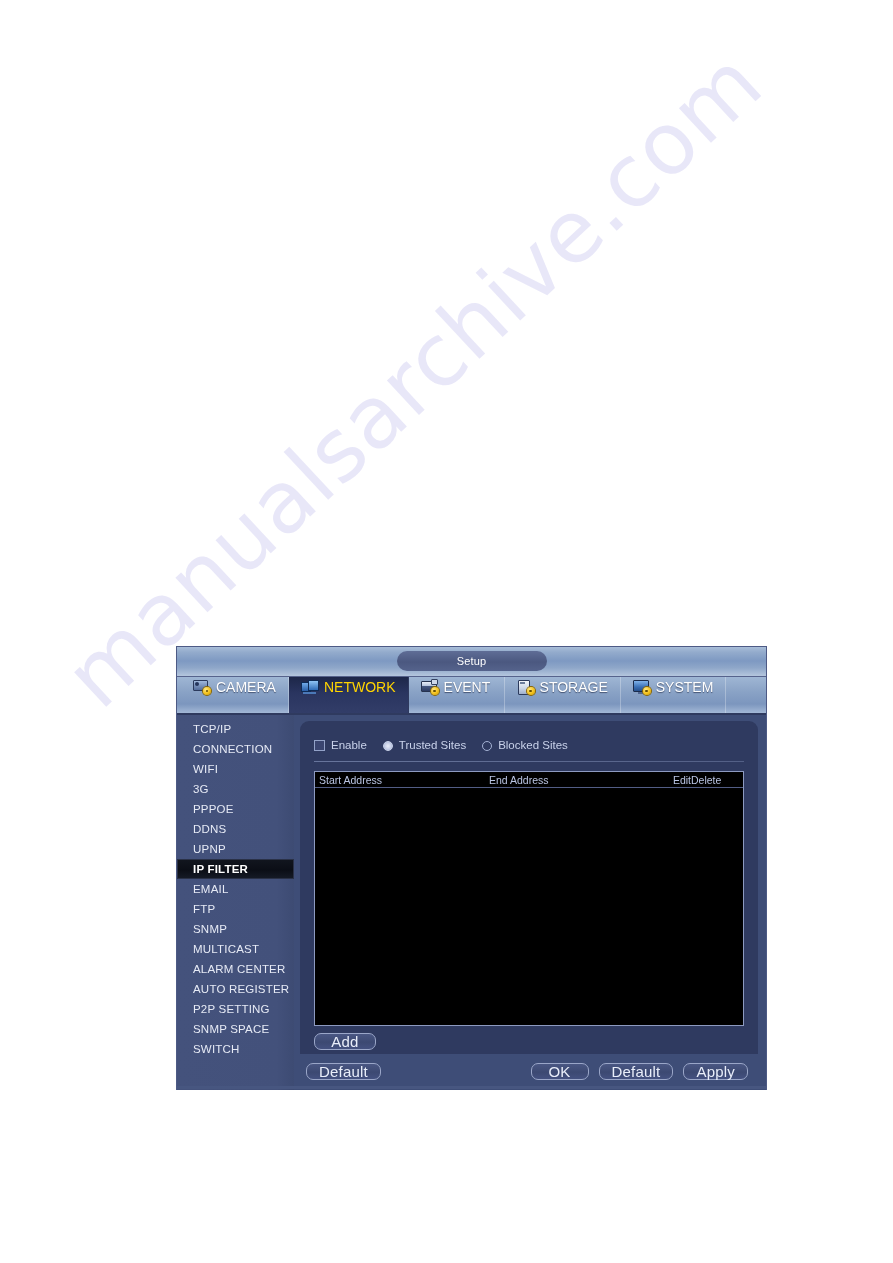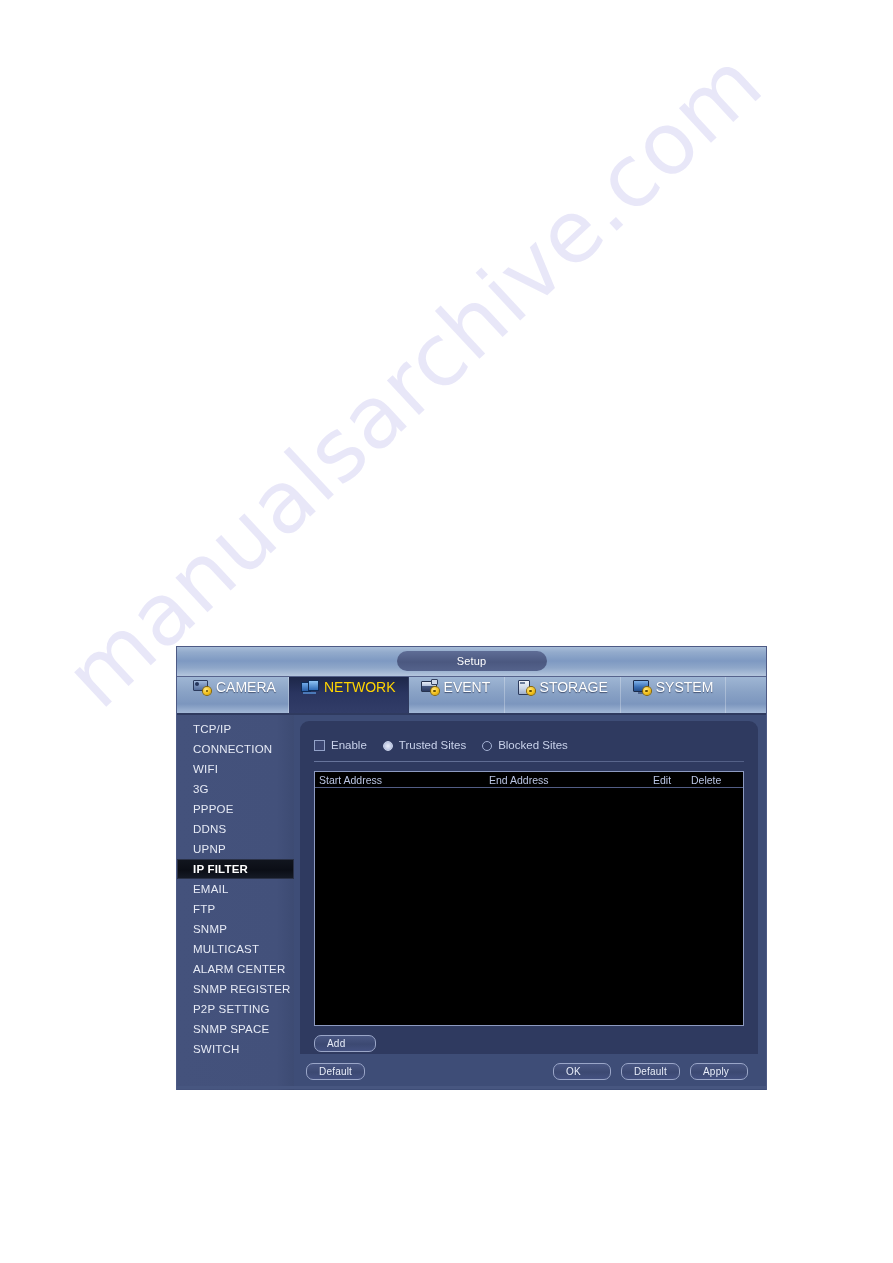--- a/index.html
+++ b/index.html
@@ -286,33 +286,34 @@
     display: flex;
     height: 15px;
     align-items: center;
     font-size: 10.5px;
     color: #b9c4e2;
     border-bottom: 1px solid #5b6party;
   }
   .thead { border-bottom: 1px solid #525d85; }
   .th-start { flex: none; width: 170px; padding-left: 4px; }
   .th-end   { flex: 1; }
-  .th-edit  { flex: none; width: 58px; text-align: center; }
+  .th-edit  { flex: none; width: 58px; text-align: right; }
   .th-del   { flex: none; width: 52px; text-align: left; }
   .tbody { height: 238px; }
 
   
   .btn {
     display: inline-block;
     box-sizing: border-box;
     height: 17px;
     line-height: 15px;
     padding: 0 12px;
     min-width: 58px;
-    font-size: 10px;
+    text-align: center;
+    font-size: 15px;
     color: #e9eefa;
     background: linear-gradient(to bottom, #4a5783 0%, #3c4972 55%, #445180 100%);
     border: 1px solid #9aa6c8;
     border-radius: 7px;
     letter-spacing: 0.2px;
   }
   .addrow { margin-top: 7px; }
   .btn-add { min-width: 62px; }
 
   
@@ -410,21 +411,21 @@
       <div class="side-item">3G</div>
       <div class="side-item">PPPOE</div>
       <div class="side-item">DDNS</div>
       <div class="side-item">UPNP</div>
       <div class="side-item active">IP FILTER</div>
       <div class="side-item">EMAIL</div>
       <div class="side-item">FTP</div>
       <div class="side-item">SNMP</div>
       <div class="side-item">MULTICAST</div>
       <div class="side-item">ALARM CENTER</div>
-      <div class="side-item">SNMP REGISTER</div>
+      <div class="side-item">AUTO REGISTER</div>
       <div class="side-item">P2P SETTING</div>
       <div class="side-item">SNMP SPACE</div>
       <div class="side-item">SWITCH</div>
     </div>
 
     <div class="content">
       <div class="panel">
 
         <div class="optrow">
           <span class="chk"></span>

